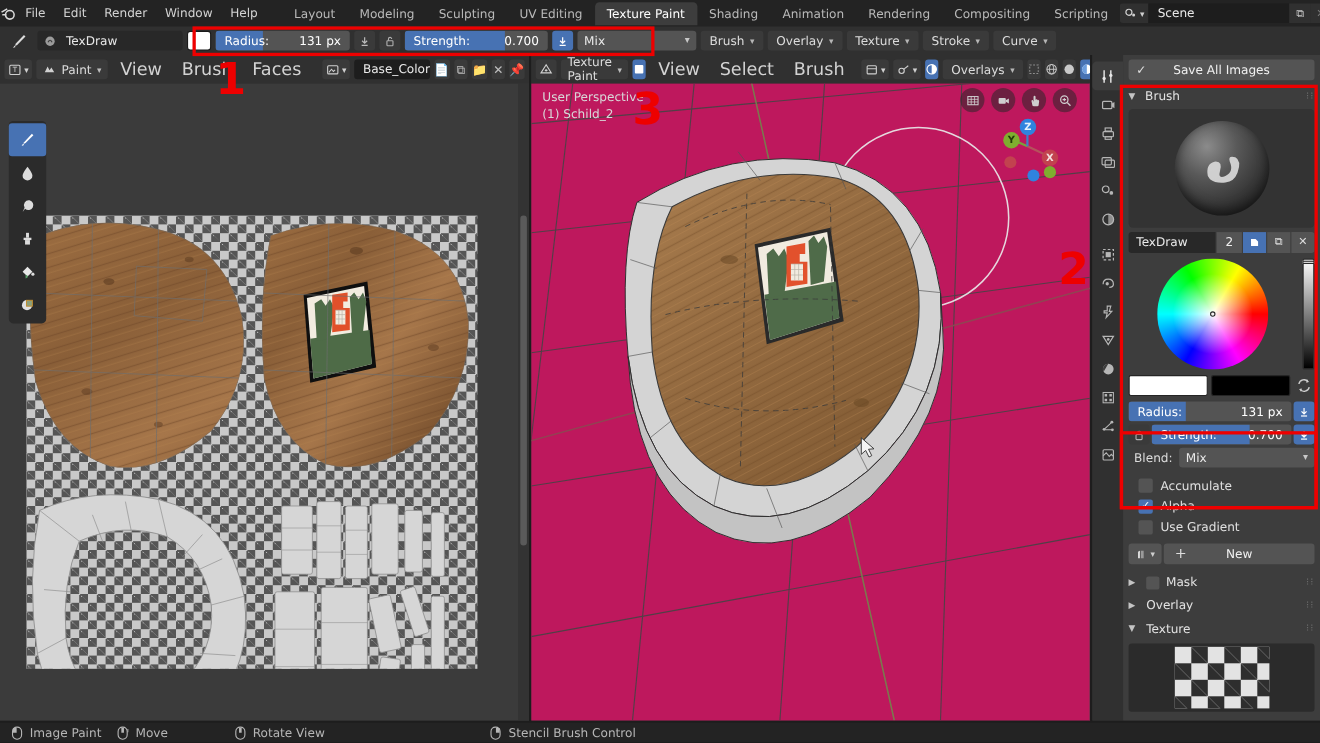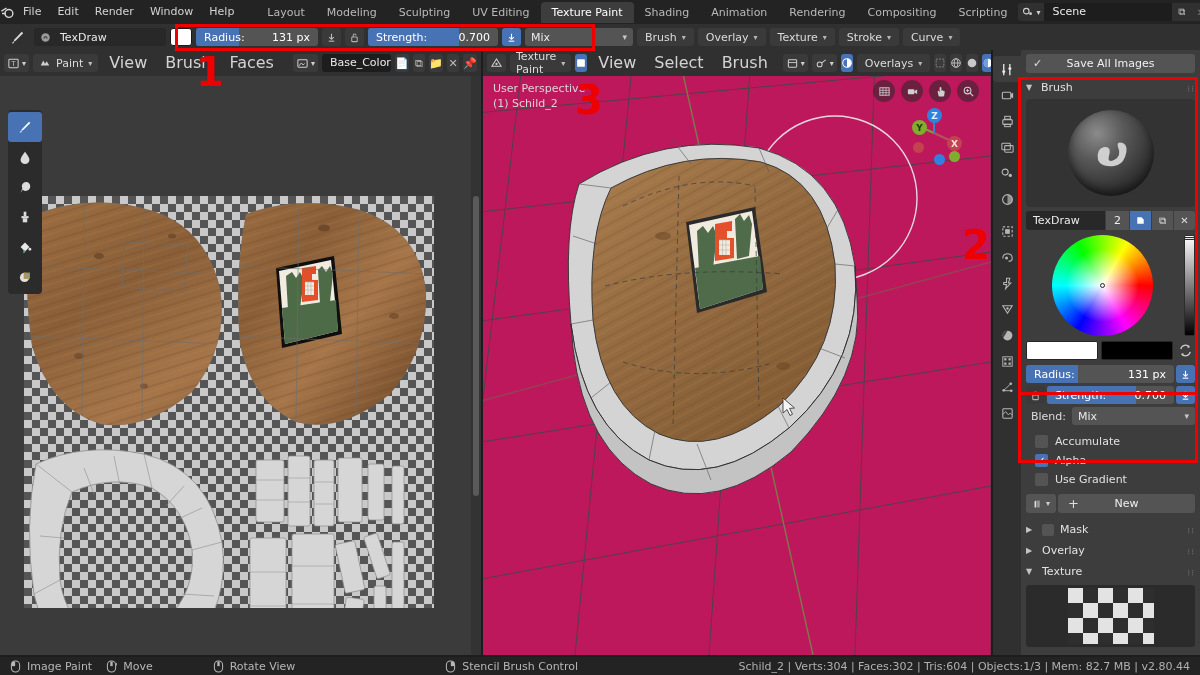--- a/index.html
+++ b/index.html
@@ -1089,21 +1089,20 @@
         </svg>
       <span>Rotate View</span>
     </div>
     <div class="kb">
       <svg width="11" height="13" viewBox="0 0 12 14">
           <rect x="1.5" y="1" width="9" height="12" rx="4.3" fill="none" stroke="#b6b6b6" stroke-width="1.1"></rect>
           <path d="M6.4 1.8 L10.1 1.8 L10.1 6.6 L6.4 6.6 Z" fill="#b6b6b6"></path>
         </svg>
       <span>Stencil Brush Control</span>
     </div>
-    <div class="stats">Schild_2 | Verts:304 | Faces:302 | Tris:604 | Objects:1/3 | Mem: 82.7 MB | v2.80.44</div>
   </div>
 
   <div class="anno-box" style="left: 175px; top: 24px; width: 420px; height: 27px; border-color: rgb(238, 0, 0);"></div>
   <div class="anno-box" style="left: 1018px; top: 77px; width: 180px; height: 386px; border-color: rgb(238, 0, 0);"></div>
   <div class="anno-box" style="left: 1018px; top: 392px; width: 180px; height: 71px; border-width: 3px; border-color: rgb(238, 0, 0);"></div>
 
   <div class="anno-num" style="left: 196px; top: 52px; color: rgb(238, 0, 0);">1</div>
   <div class="anno-num" style="left: 962px; top: 225px; color: rgb(238, 0, 0);">2</div>
   <div class="anno-num" style="left: 575px; top: 80px; color: rgb(238, 0, 0);">3</div>
 

